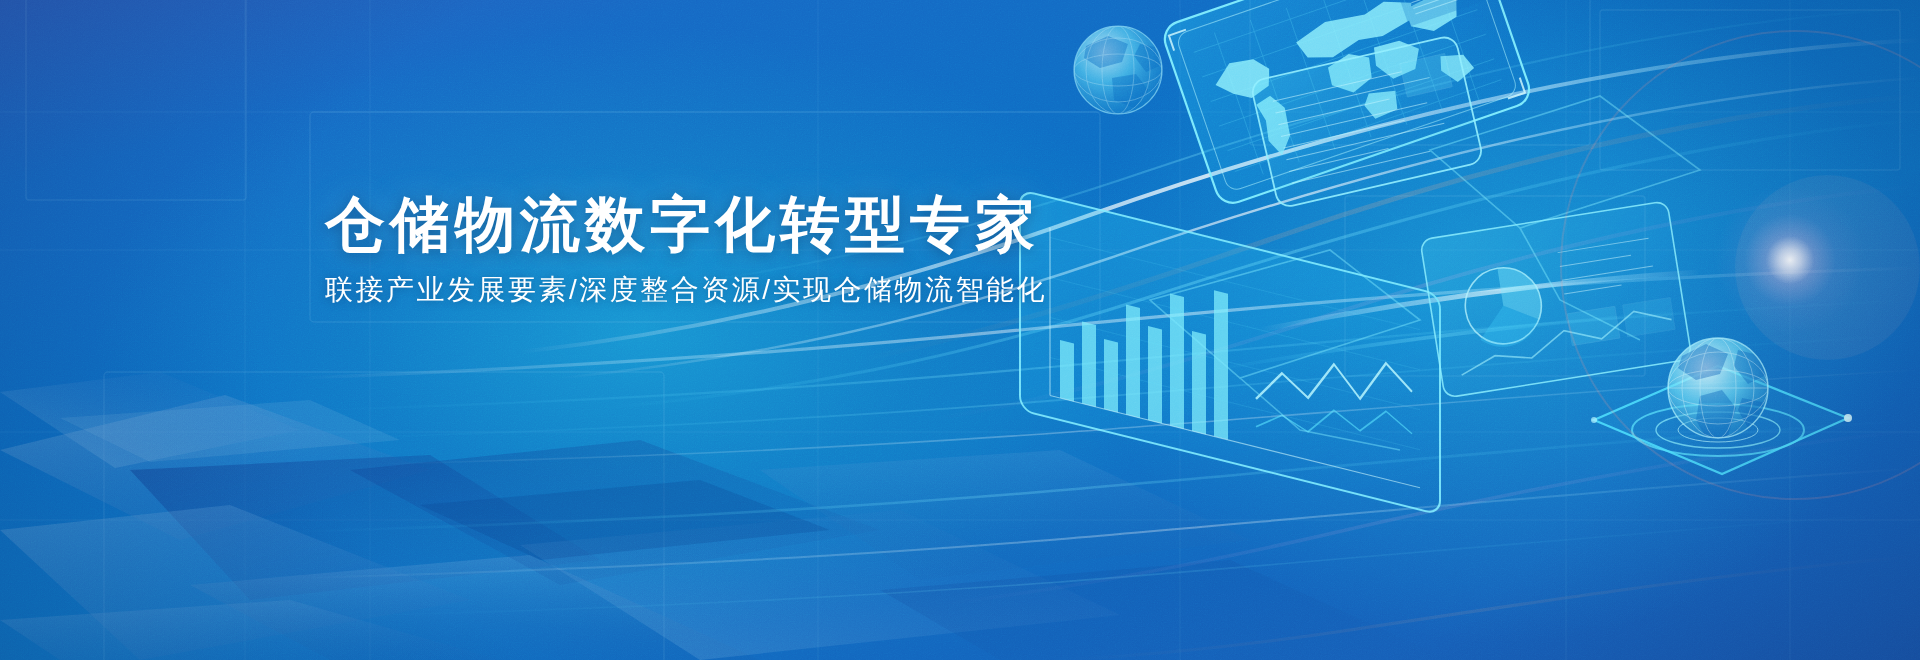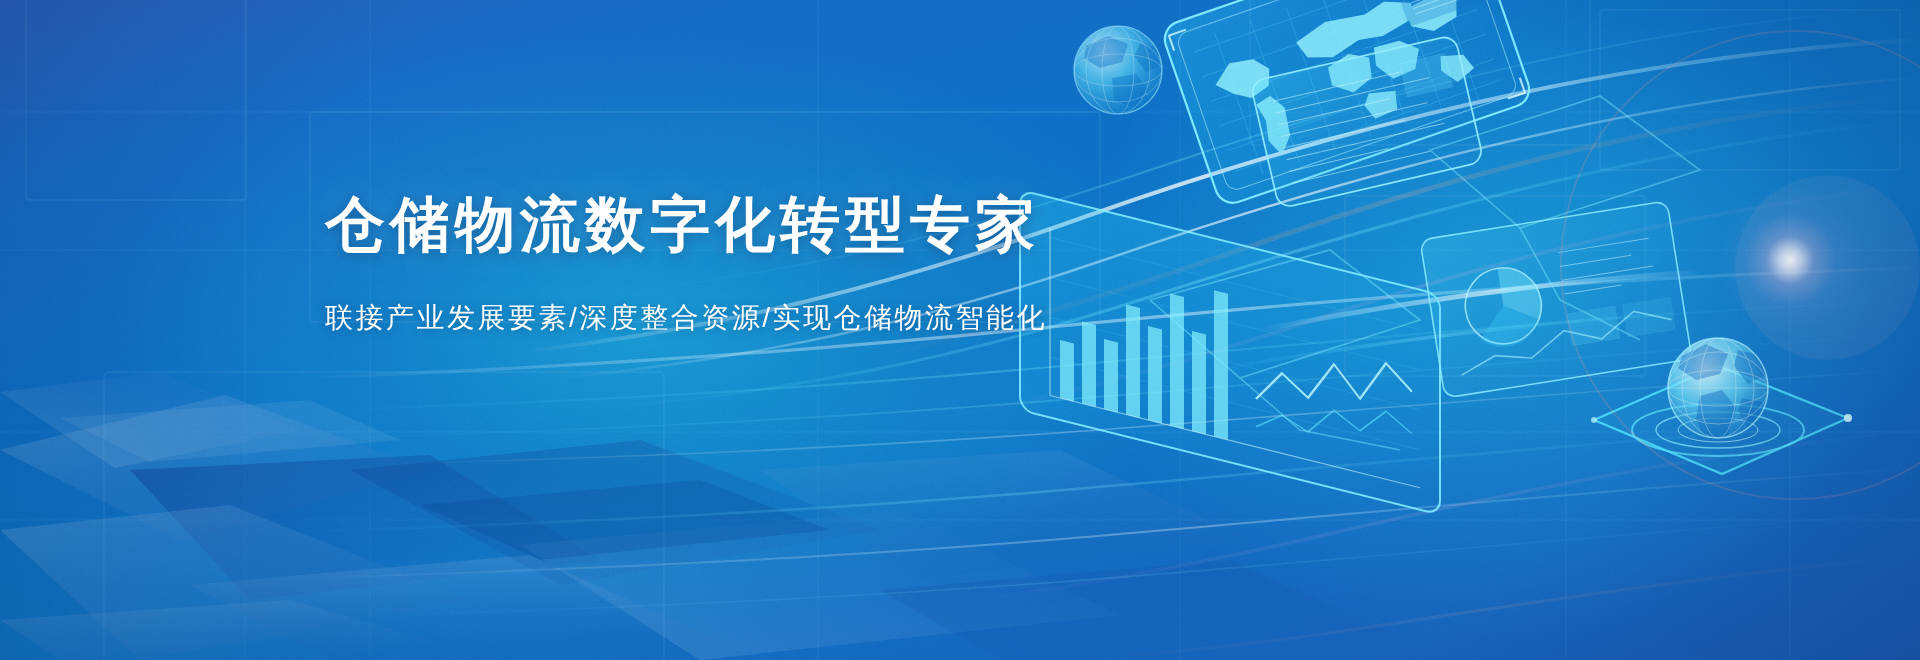--- a/index.html
+++ b/index.html
@@ -77,21 +77,21 @@
   .headline {
     font-size:60px;
     font-weight:bold;
     color:#ffffff;
     letter-spacing:5px;
     line-height:1.18;
     white-space:nowrap;
     text-shadow:0 2px 14px rgba(2,40,90,0.45), 0 0 34px rgba(140,225,255,0.30);
   }
   .subline {
-    margin-top:38px;
+    margin-top:10px;
     font-size:28px;
     font-weight:normal;
     color:#ffffff;
     letter-spacing:2.5px;
     white-space:nowrap;
     text-shadow:0 1px 8px rgba(2,40,90,0.40);
   }
 
   
   .vignette {

